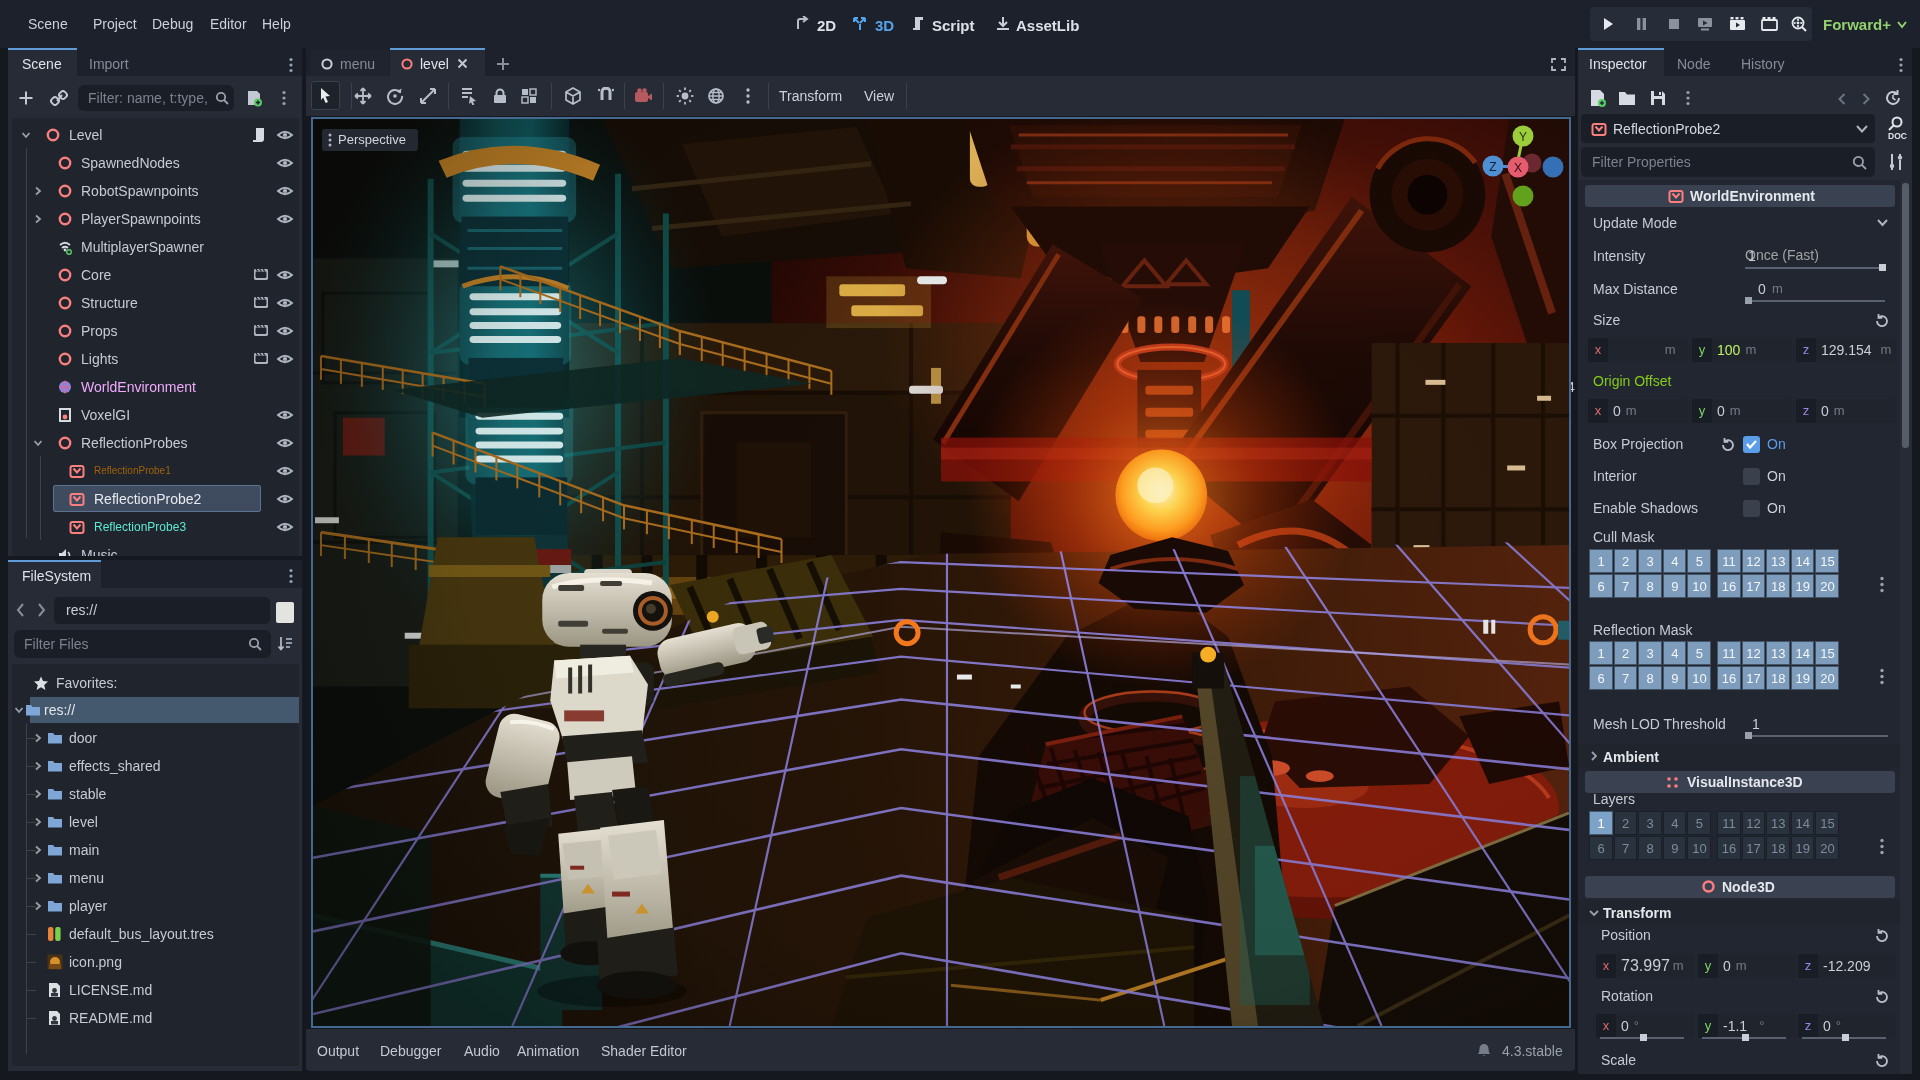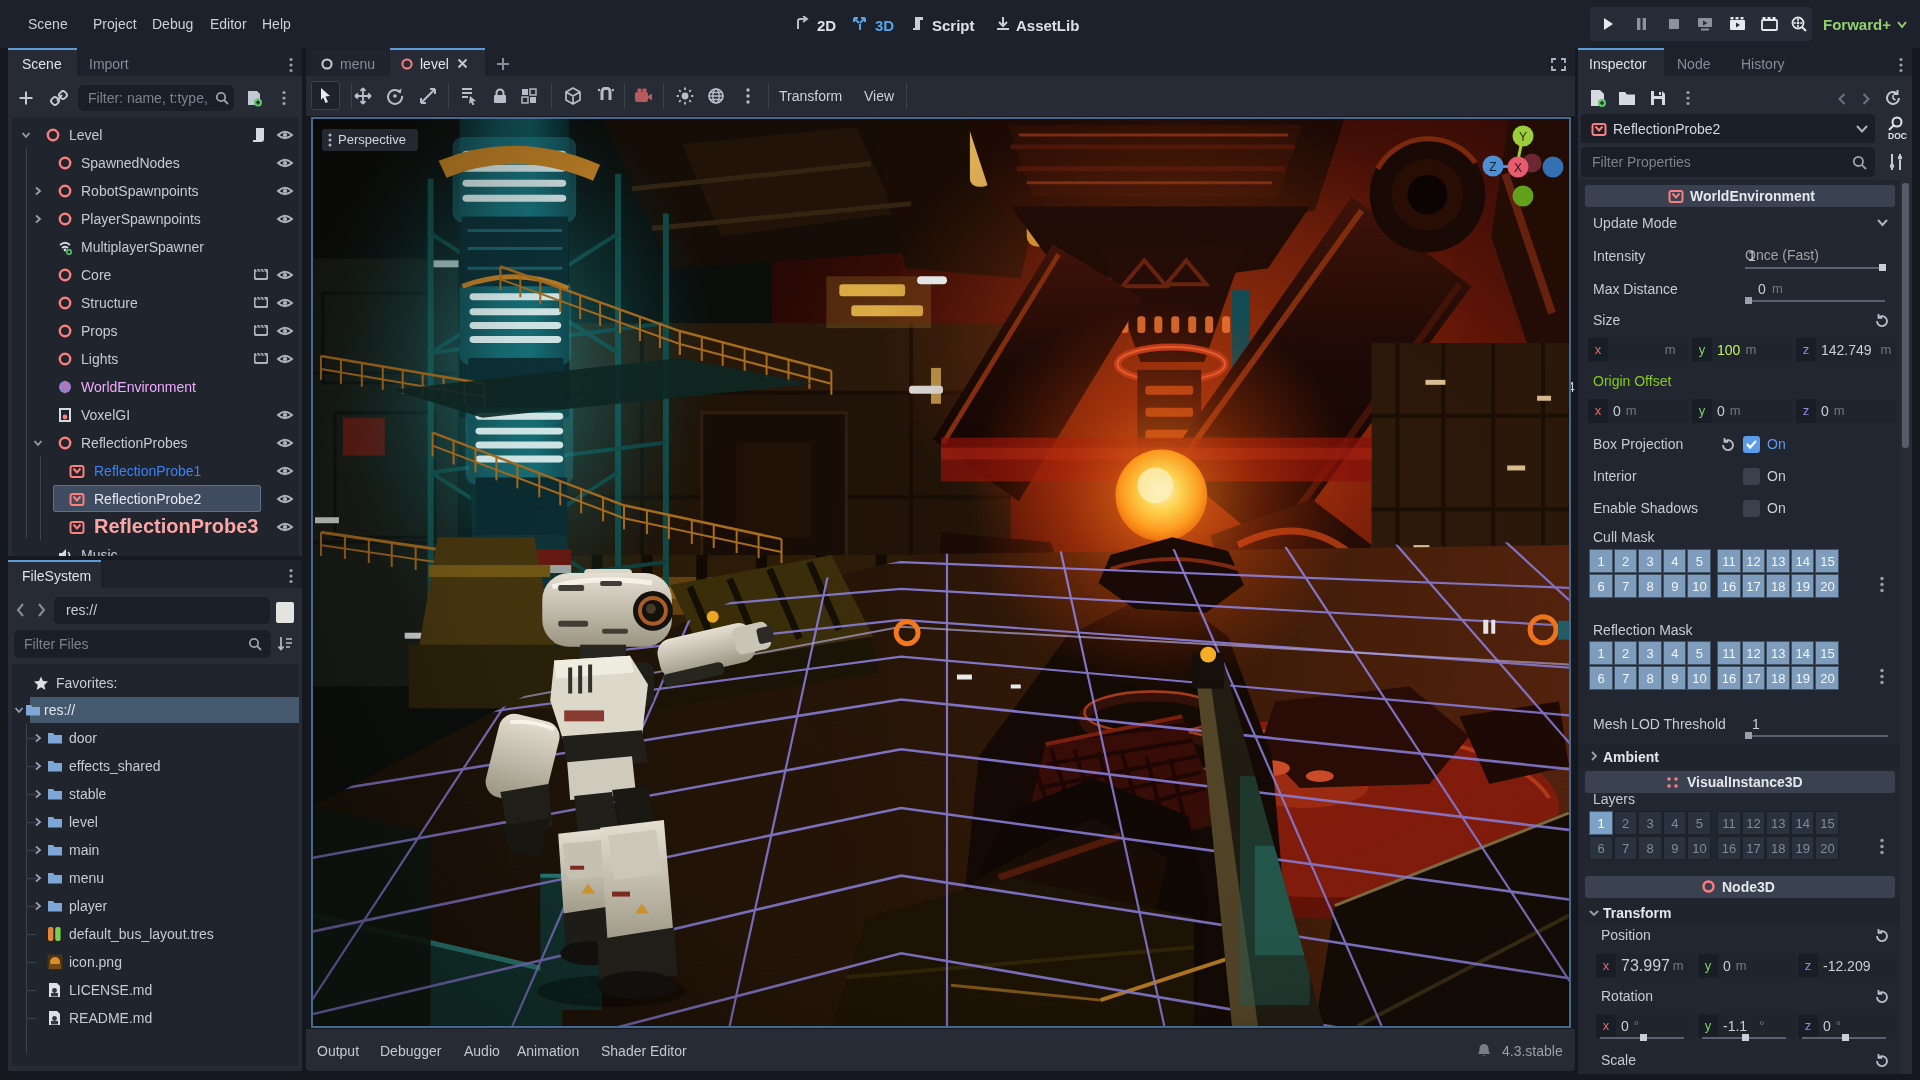--- a/index.html
+++ b/index.html
@@ -250,40 +250,40 @@
     </svg>
 <span class="tx" style="left:69px;top:325px;font-size:14px;color:#c6cbd4;font-weight:400;">ReflectionProbes</span>
 <svg class="ab" style="left:264px;top:318px;" width="18" height="14" viewBox="0 0 18 14">
       <path d="M2 7 Q9 0.5 16 7 Q9 13.5 2 7 Z" fill="none" stroke="#aeb4bf" stroke-width="1.9"></path>
       <circle cx="9" cy="7" r="2.1" fill="#aeb4bf"></circle>
     </svg>
 <svg class="ab" style="left:57px;top:345px;" width="16" height="16" viewBox="0 0 16 16">
       <rect x="1.5" y="3" width="13" height="11" rx="2" fill="none" stroke="#fc7f7f" stroke-width="2"></rect>
       <path d="M4.5 5.5 L8 9.5 L11.5 5.5" fill="none" stroke="#fc7f7f" stroke-width="2"></path>
     </svg>
-<span class="tx" style="left:82px;top:353px;font-size:14px;color:#3b82f6;font-weight:400;">ReflectionProbe1</span>
+<span class="tx" style="left:82px;top:353px;font-size:10px;color:#a16207;font-weight:400;">ReflectionProbe1</span>
 <svg class="ab" style="left:264px;top:346px;" width="18" height="14" viewBox="0 0 18 14">
       <path d="M2 7 Q9 0.5 16 7 Q9 13.5 2 7 Z" fill="none" stroke="#aeb4bf" stroke-width="1.9"></path>
       <circle cx="9" cy="7" r="2.1" fill="#aeb4bf"></circle>
     </svg>
 <div class="ab" style="left:41px;top:367px;width:208px;height:27px;background:#3f4c60;border:1px solid #5d7191;border-radius:2px;"></div>
     <svg class="ab" style="left:57px;top:373px;" width="16" height="16" viewBox="0 0 16 16">
       <rect x="1.5" y="3" width="13" height="11" rx="2" fill="none" stroke="#fc7f7f" stroke-width="2"></rect>
       <path d="M4.5 5.5 L8 9.5 L11.5 5.5" fill="none" stroke="#fc7f7f" stroke-width="2"></path>
     </svg>
 <span class="tx" style="left:82px;top:381px;font-size:14px;color:#e8eaee;font-weight:400;">ReflectionProbe2</span>
 <svg class="ab" style="left:264px;top:374px;" width="18" height="14" viewBox="0 0 18 14">
       <path d="M2 7 Q9 0.5 16 7 Q9 13.5 2 7 Z" fill="none" stroke="#aeb4bf" stroke-width="1.9"></path>
       <circle cx="9" cy="7" r="2.1" fill="#aeb4bf"></circle>
     </svg>
 <svg class="ab" style="left:57px;top:401px;" width="16" height="16" viewBox="0 0 16 16">
       <rect x="1.5" y="3" width="13" height="11" rx="2" fill="none" stroke="#fc7f7f" stroke-width="2"></rect>
       <path d="M4.5 5.5 L8 9.5 L11.5 5.5" fill="none" stroke="#fc7f7f" stroke-width="2"></path>
     </svg>
-<span class="tx" style="left:82px;top:409px;font-size:20px;color:#fca5a5;font-weight:700;">ReflectionProbe3</span>
+<span class="tx" style="left:82px;top:409px;font-size:12px;color:#5eead4;font-weight:400;">ReflectionProbe3</span>
 <svg class="ab" style="left:264px;top:402px;" width="18" height="14" viewBox="0 0 18 14">
       <path d="M2 7 Q9 0.5 16 7 Q9 13.5 2 7 Z" fill="none" stroke="#aeb4bf" stroke-width="1.9"></path>
       <circle cx="9" cy="7" r="2.1" fill="#aeb4bf"></circle>
     </svg>
 <svg class="ab" style="left:45px;top:429px;" width="16" height="16" viewBox="0 0 16 16">
       <path d="M2 6 h3 l4-4 v12 l-4-4 h-3 z" fill="#d6dae1"></path>
       <path d="M11 5 q3 3 0 6" stroke="#d6dae1" stroke-width="1.6" fill="none"></path>
     </svg>
 <span class="tx" style="left:69px;top:437px;font-size:14px;color:#c6cbd4;font-weight:400;">Music</span>
 </div>
@@ -624,21 +624,21 @@
 <span class="tx" style="left:1532px;top:350px;font-size:14px;color:#c9ced7;font-weight:400;margin-top:37px;">71.634</span>
 <span class="tx" style="left:1664.8px;top:350px;font-size:13px;color:#737a87;font-weight:400;">m</span>
 <div class="ab" style="left:1692px;top:338px;width:100px;height:24px;background:#20242d;border-radius:3px;"></div>
 <div class="ab" style="left:1692px;top:338px;width:20px;height:24px;background:#191d25;border-radius:3px 0 0 3px;"></div>
 <span class="ctx" style="left:1702px;top:350px;font-size:13px;color:#7ed066;font-weight:400;">y</span>
 <span class="tx" style="left:1717px;top:350px;font-size:14px;color:#bef264;font-weight:400;">100</span>
 <span class="tx" style="left:1745.4px;top:350px;font-size:13px;color:#737a87;font-weight:400;">m</span>
 <div class="ab" style="left:1796px;top:338px;width:100px;height:24px;background:#20242d;border-radius:3px;"></div>
 <div class="ab" style="left:1796px;top:338px;width:20px;height:24px;background:#191d25;border-radius:3px 0 0 3px;"></div>
 <span class="ctx" style="left:1806px;top:350px;font-size:13px;color:#9a86e8;font-weight:400;">z</span>
-<span class="tx" style="left:1821px;top:350px;font-size:14px;color:#c9ced7;font-weight:400;">142.749</span>
+<span class="tx" style="left:1821px;top:350px;font-size:14px;color:#c9ced7;font-weight:400;">129.154</span>
 <span class="tx" style="left:1880.6px;top:350px;font-size:13px;color:#737a87;font-weight:400;">m</span>
 <span class="tx" style="left:1593px;top:381px;font-size:14px;color:#84cc16;font-weight:400;">Origin Offset</span>
 <div class="ab" style="left:1588px;top:399px;width:100px;height:24px;background:#20242d;border-radius:3px;"></div>
 <div class="ab" style="left:1588px;top:399px;width:20px;height:24px;background:#191d25;border-radius:3px 0 0 3px;"></div>
 <span class="ctx" style="left:1598px;top:411px;font-size:13px;color:#e06a6a;font-weight:400;">x</span>
 <span class="tx" style="left:1613px;top:411px;font-size:14px;color:#c9ced7;font-weight:400;">0</span>
 <span class="tx" style="left:1625.8px;top:411px;font-size:13px;color:#737a87;font-weight:400;">m</span>
 <div class="ab" style="left:1692px;top:399px;width:100px;height:24px;background:#20242d;border-radius:3px;"></div>
 <div class="ab" style="left:1692px;top:399px;width:20px;height:24px;background:#191d25;border-radius:3px 0 0 3px;"></div>
 <span class="ctx" style="left:1702px;top:411px;font-size:13px;color:#7ed066;font-weight:400;">y</span>

